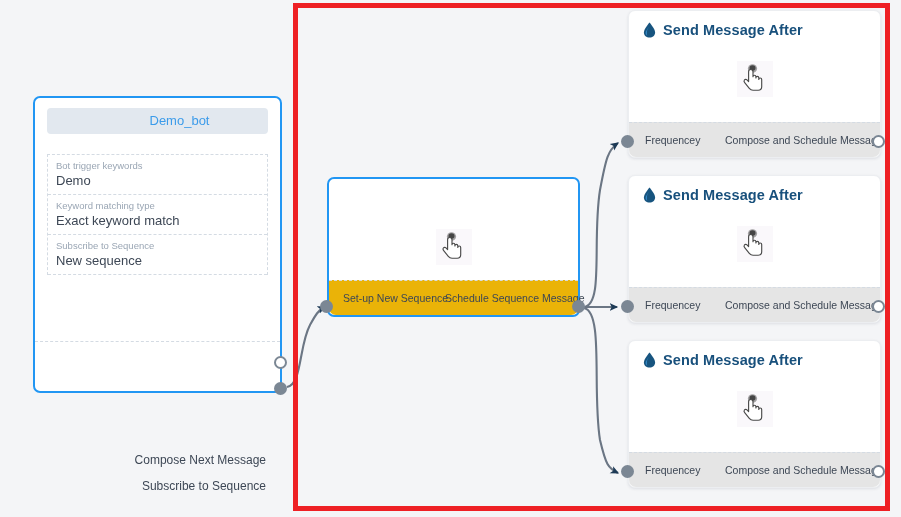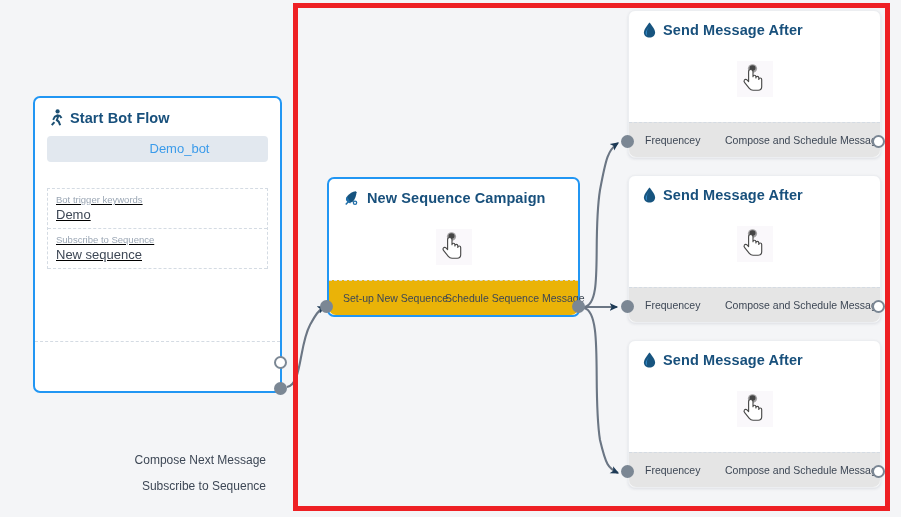--- a/index.html
+++ b/index.html
@@ -97,24 +97,23 @@
     height: 26px;
     line-height: 26px;
     background: #e2e8ef;
     border-radius: 4px;
     text-align: center;
     color: #3b9bea;
     font-size: 13px;
     padding-left: 44px;
   }
   .fields {
-    margin: 26px 12px 0 12px;
+    margin: 20px 12px 0 12px;
     border: 1px dashed #d4dbe3;
     border-bottom: none;
-    text-decoration: underline;
   }
   .field {
     border-bottom: 1px dashed #d4dbe3;
     padding: 4px 8px 5px 8px;
   }
   .field .lbl {
     font-size: 9.5px;
     color: #9aa6b4;
     line-height: 13px;
   }
@@ -207,69 +206,52 @@
     <path d="M 287,387 C 302,385 299,345 310,325 C 315,316 318,310 325,307" fill="none" stroke="#6b7684" stroke-width="2.1" marker-end="url(#arw)"></path>
 
     <path d="M 584,307 C 604,305 592,240 600,190 C 606,158 608,150 618,143" fill="none" stroke="#6b7684" stroke-width="2.1" marker-end="url(#arw)"></path>
 
     <path d="M 584,307 L 617,307" fill="none" stroke="#6b7684" stroke-width="2.1" marker-end="url(#arw)"></path>
 
     <path d="M 584,308 C 604,312 592,390 600,440 C 606,465 608,468 618,473" fill="none" stroke="#6b7684" stroke-width="2.1" marker-end="url(#arw)"></path>
   </svg>
 
   <div class="node selected" id="node-start">
-    <div class="node-title">
-      <span class="ico-run">
-        <svg viewBox="0 0 14 17" width="14" height="17">
-          <circle cx="8.6" cy="2.4" r="2.1" fill="#1b4f72"></circle>
-          <path d="M8.4 5.2 L5.1 7.0 L3.3 10.4 L5.0 11.2 L6.4 8.6 L8.0 7.9 L6.6 11.6 L9.0 13.4 L10.2 16.6 L12.1 16.0 L10.7 12.2 L9.0 10.6 L10.2 7.6 L11.6 9.5 L13.4 8.6 L11.4 5.9 Z" fill="#1b4f72"></path>
-          <path d="M4.6 12.6 L2.0 15.6 L3.5 16.8 L6.2 13.8 Z" fill="#1b4f72"></path>
-        </svg>
-      </span>
-      <span class="ttl">Start Bot Flow</span>
-    </div>
 
     <div class="pill">Demo_bot</div>
 
     <div class="fields">
       <div class="field">
         <div class="lbl">Bot trigger keywords</div>
         <div class="val">Demo</div>
       </div>
       <div class="field">
+        <div class="lbl">Keyword matching type</div>
+        <div class="val">Exact keyword match</div>
+      </div>
+      <div class="field">
         <div class="lbl">Subscribe to Sequence</div>
         <div class="val">New sequence</div>
       </div>
     </div>
 
     <div class="footer-sep" style="top:243px;"></div>
 
     <div class="port-row" style="right:14px; top:355px;">
       <span>Compose Next Message</span>
     </div>
     <div class="port-row" style="right:14px; top:381px;">
       <span>Subscribe to Sequence</span>
     </div>
   </div>
 
   <div class="port hollow" style="left:274px; top:356px;"></div>
   <div class="port filled" style="left:274px; top:382px;"></div>
 
   <div class="node selected" id="node-seq">
-    <div class="node-title">
-      <span class="ico-mega">
-        <svg viewBox="0 0 17 16" width="17" height="16">
-          <path d="M12.8 1.2 C9.4 1.6 6.6 3.6 4.6 5.8 C3.0 7.6 3.2 10.2 5.0 11.6 C6.8 13.0 9.3 12.6 10.6 10.7 C12.1 8.5 13.3 5.4 13.6 2.2 Z" fill="#16537e"></path>
-          <path d="M4.0 6.4 C2.4 8.0 2.6 10.4 4.3 11.8 L2.2 14.0 L3.3 15.0 L5.4 12.8 C6.2 13.2 7.1 13.3 7.9 13.0 Z" fill="#1f6ea8"></path>
-          <circle cx="12.0" cy="12.8" r="2.3" fill="#1f6ea8"></circle>
-          <circle cx="12.0" cy="12.8" r="1.0" fill="#ffffff"></circle>
-        </svg>
-      </span>
-      <span class="ttl">New Sequence Campaign</span>
-    </div>
 
     <div class="cursor-hand" style="top:48px;">
       <svg viewBox="0 0 44 44" width="44" height="44">
         <rect x="4" y="2" width="36" height="36" fill="#faf8fb"></rect>
         <ellipse cx="19.5" cy="9.5" rx="4.6" ry="4.3" fill="#5a5a5a" opacity=".55"></ellipse>
         <ellipse cx="19.5" cy="9.0" rx="3.0" ry="2.8" fill="#2e2e2e" opacity=".8"></ellipse>
         <path d="M17.6 10.5 C16.3 10.5 15.6 11.5 15.6 12.8 L15.6 22.6 L14.0 20.9 C13.2 20.1 12.0 20.2 11.4 21.0 C10.8 21.8 11.0 22.8 11.7 23.6 L16.3 29.3 C17.2 30.4 18.3 31.2 20.0 31.2 L25.2 31.2 C27.3 31.2 28.7 29.8 28.7 27.8 L28.7 20.6 C28.7 19.6 28.1 19.0 27.2 19.0 C26.4 19.0 25.8 19.6 25.8 20.5 L25.8 19.0 C25.8 18.0 25.2 17.4 24.3 17.4 C23.5 17.4 22.9 18.0 22.9 18.9 L22.9 17.8 C22.9 16.8 22.3 16.2 21.4 16.2 C20.6 16.2 20.0 16.8 20.0 17.7 L20.0 12.8 C20.0 11.5 19.0 10.5 17.6 10.5 Z" fill="#ffffff" stroke="#4a4a4a" stroke-width="1.15" stroke-linejoin="round"></path>
       </svg>
     </div>
 

